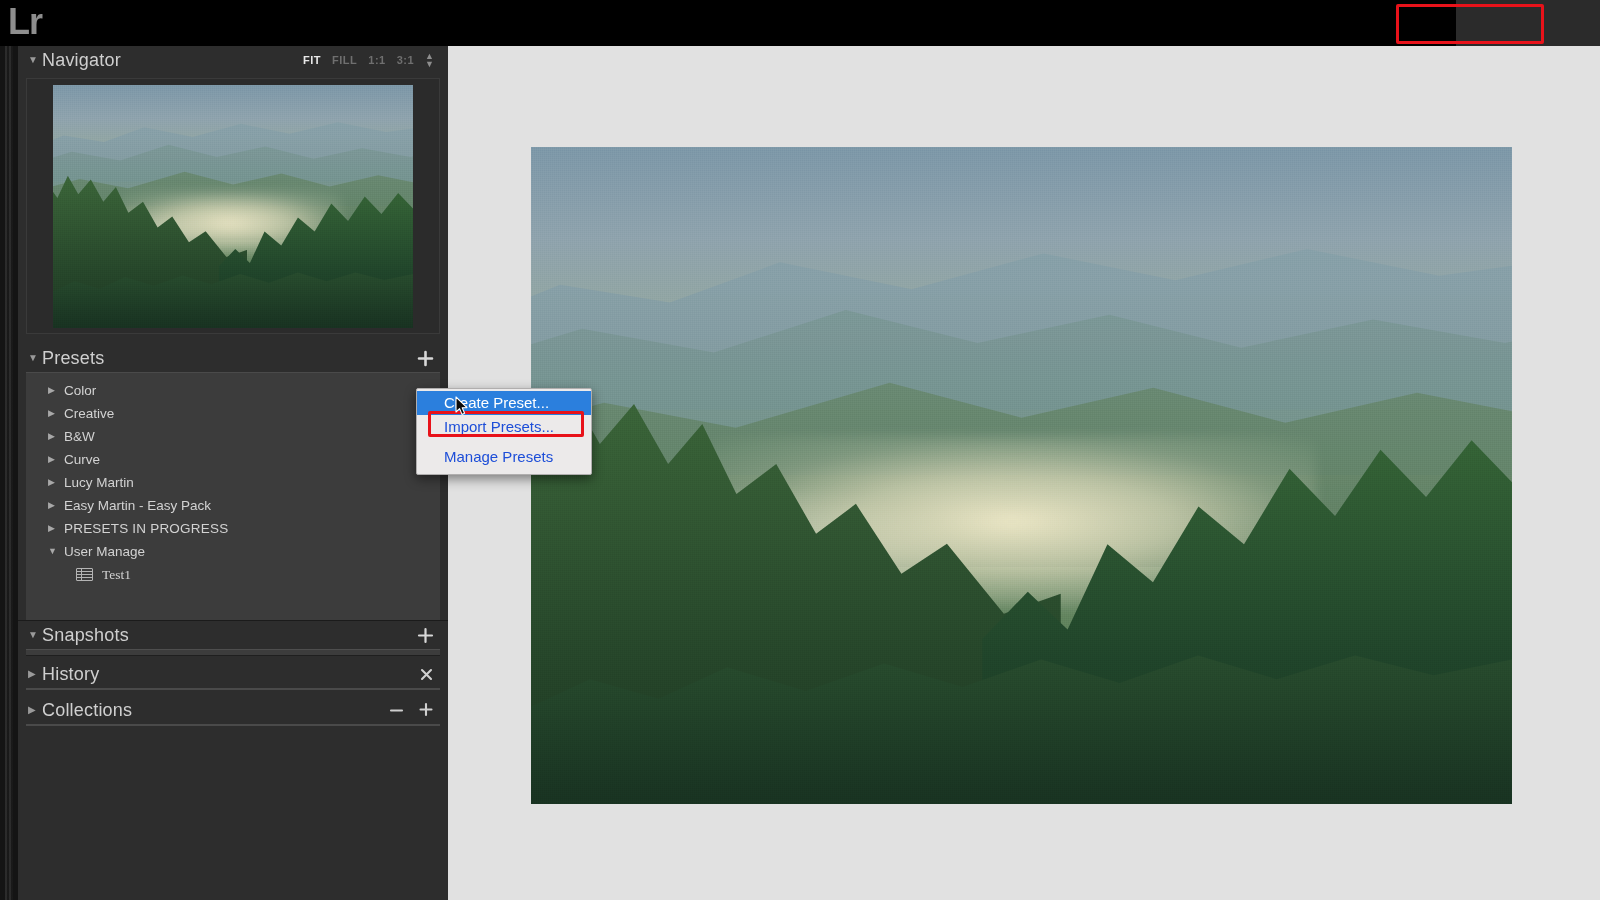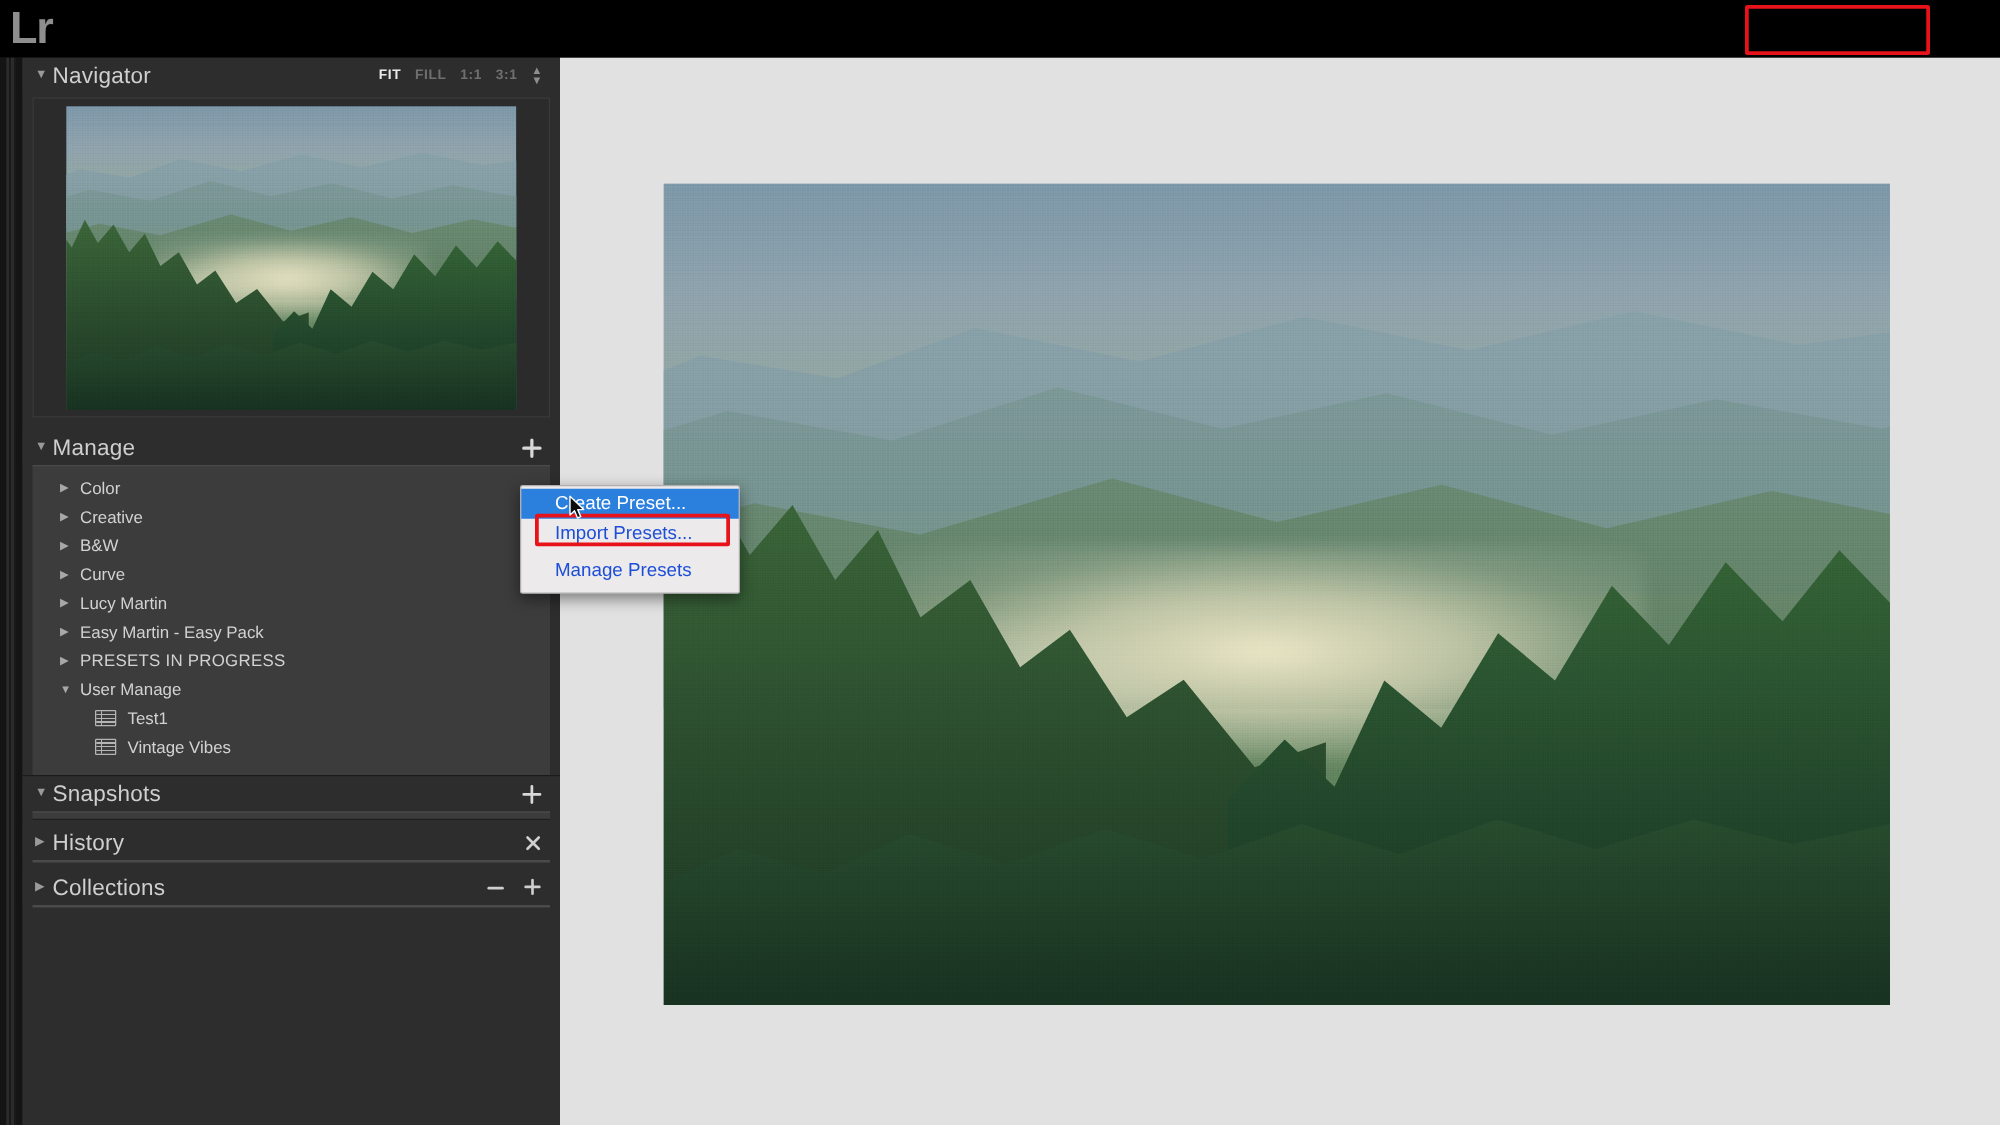--- a/index.html
+++ b/index.html
@@ -7,21 +7,21 @@
     width: 1600px; height: 900px;
     background: #1e1e1e; overflow: hidden;
     font-family: "Liberation Sans", sans-serif;
     -webkit-font-smoothing: antialiased;
   }
 
   #app { position: relative; width: 1600px; height: 900px; background: #2b2b2b; }
 
   
   .topbar {
-    position: absolute; left: 0; top: 0; width: 1600px; height: 46px;
+    position: absolute; left: 0; top: 0; width: 1456px; height: 46px;
     background: #000; z-index: 40;
   }
   .lr-logo {
     position: absolute; left: 8px; top: 0px;
     font-size: 36px; font-weight: 700; color: #8e8e8e;
     letter-spacing: -1px; line-height: 44px;
     font-family: "Liberation Sans", sans-serif;
   }
   .module-nav {
     position: absolute; right: 0; top: 0; height: 46px;
@@ -144,21 +144,21 @@
     width: 16px; margin-left: -24px; font-size: 9px; color: #a8a8a8; line-height: 1;
   }
   .tree-row .pico {
     width: 17px; height: 13px; margin-left: -2px; margin-right: 9px;
     border: 1px solid #b4b4b4; border-radius: 1px;
     background:
       linear-gradient(90deg, transparent 0 4px, #b4b4b4 4px 5px, transparent 5px 100%),
       repeating-linear-gradient(180deg, transparent 0 2px, #b4b4b4 2px 3px);
     background-color: transparent;
   }
-  .tree-row.child { padding-left: 52px; }
+  .tree-row.child { padding-left: 52px; font-family: Liberation Serif, serif; }
   .tree-row.caps { letter-spacing: .2px; }
 
   
   .ctx {
     position: absolute; left: 416px; top: 388px; width: 176px;
     background: #eceaea; border: 1px solid #b0aeae;
     box-shadow: 0 4px 12px rgba(0,0,0,.45); z-index: 60;
     padding: 2px 0 5px 0; border-radius: 2px;
   }
   .ctx-item {
@@ -229,21 +229,21 @@
           <div class="fg-right"></div>
           <div class="fg-bottom"></div>
           <div class="grain"></div>
         </div>
       </div>
     </div>
 
     <div style="height:10px"></div>
     <div class="panel-head" style="position:relative;">
       <div class="tri">▼</div>
-      <div class="ttl">Manage</div>
+      <div class="ttl">Presets</div>
       <div class="right">
         <svg width="17" height="17" viewBox="0 0 17 17">
           <path d="M8.5 2 L8.5 15 M2 8.5 L15 8.5" stroke="#d8d8d8" stroke-width="2.6" stroke-linecap="round"></path>
         </svg>
       </div>
     </div>
 
     <div class="presets-body">
       <div class="tree-row">
         <span class="arrow">▶</span>
@@ -273,24 +273,20 @@
         <span class="arrow">▶</span>
         <span>PRESETS IN PROGRESS</span>
       </div>
       <div class="tree-row">
         <span class="arrow">▼</span>
         <span>User Manage</span>
       </div>
       <div class="tree-row child">
         <span class="pico"></span>
         <span>Test1</span>
-      </div>
-      <div class="tree-row child">
-        <span class="pico"></span>
-        <span>Vintage Vibes</span>
       </div>
     </div>
 
     <div class="hairline dark"></div>
     <div class="panel-head">
       <div class="tri">▼</div>
       <div class="ttl">Snapshots</div>
       <div class="right">
         <svg width="17" height="17" viewBox="0 0 17 17">
           <path d="M8.5 2 L8.5 15 M2 8.5 L15 8.5" stroke="#d8d8d8" stroke-width="2.2" stroke-linecap="round"></path>

